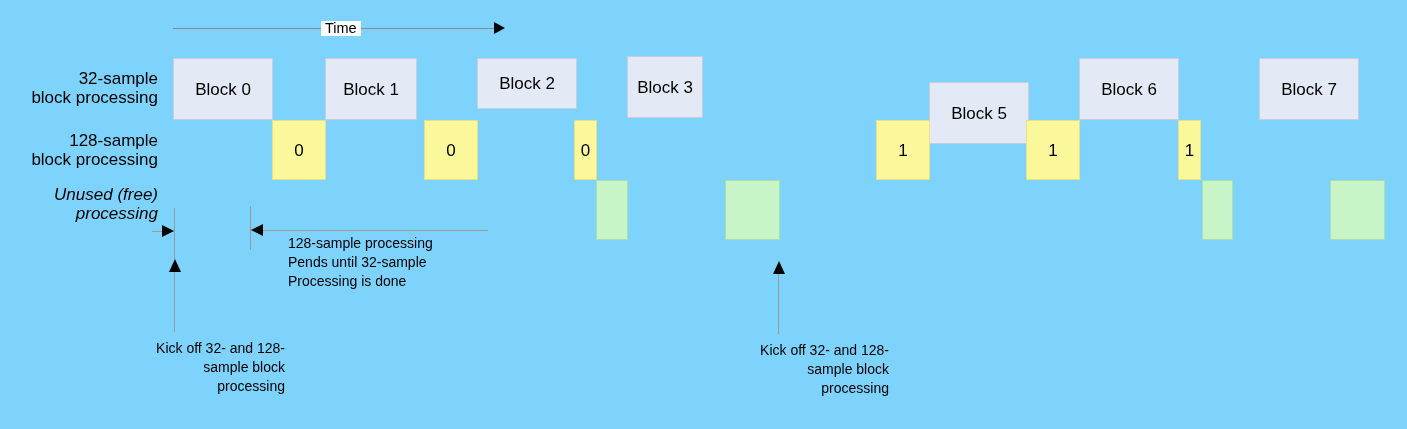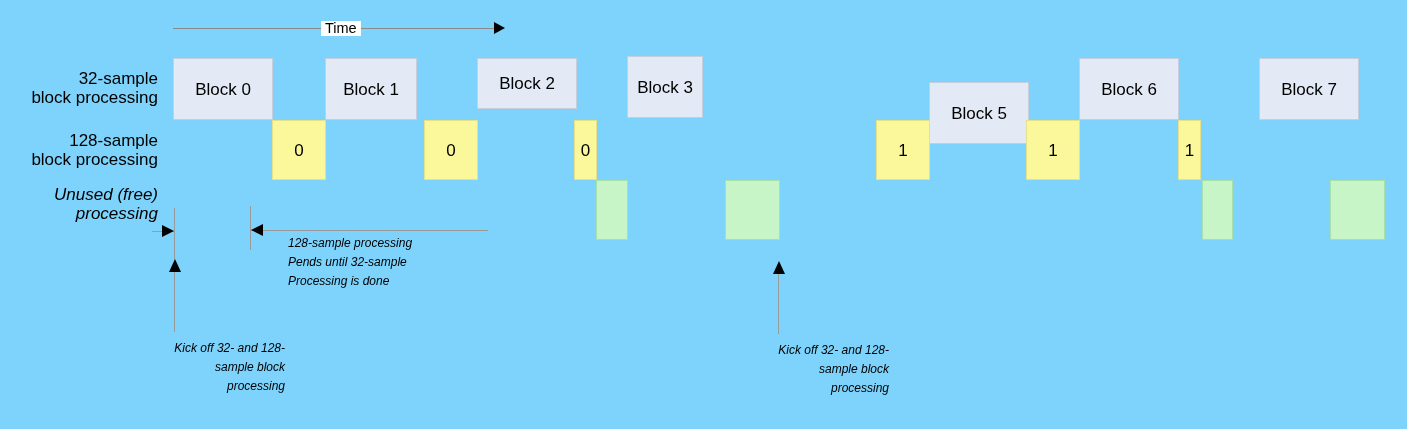--- a/index.html
+++ b/index.html
@@ -106,25 +106,24 @@
     position: absolute;
     width: 0; height: 0;
     border-left: 6px solid transparent;
     border-right: 6px solid transparent;
     border-bottom: 13px solid #000000;
   }
 
   
   .note {
     position: absolute;
-    font-size: 12px;
+    font-size: 14px;
     line-height: 19px;
     white-space: pre-line;
     color: #000000;
-    font-style: italic;
   }
   .note-left { text-align: left; }
   .note-center { text-align: right; }
 </style>
 </head>
 <body>
 
 <div id="diagram">
 
   <div class="time-line" style="left:173px; top:28px; width:323px;"></div>

